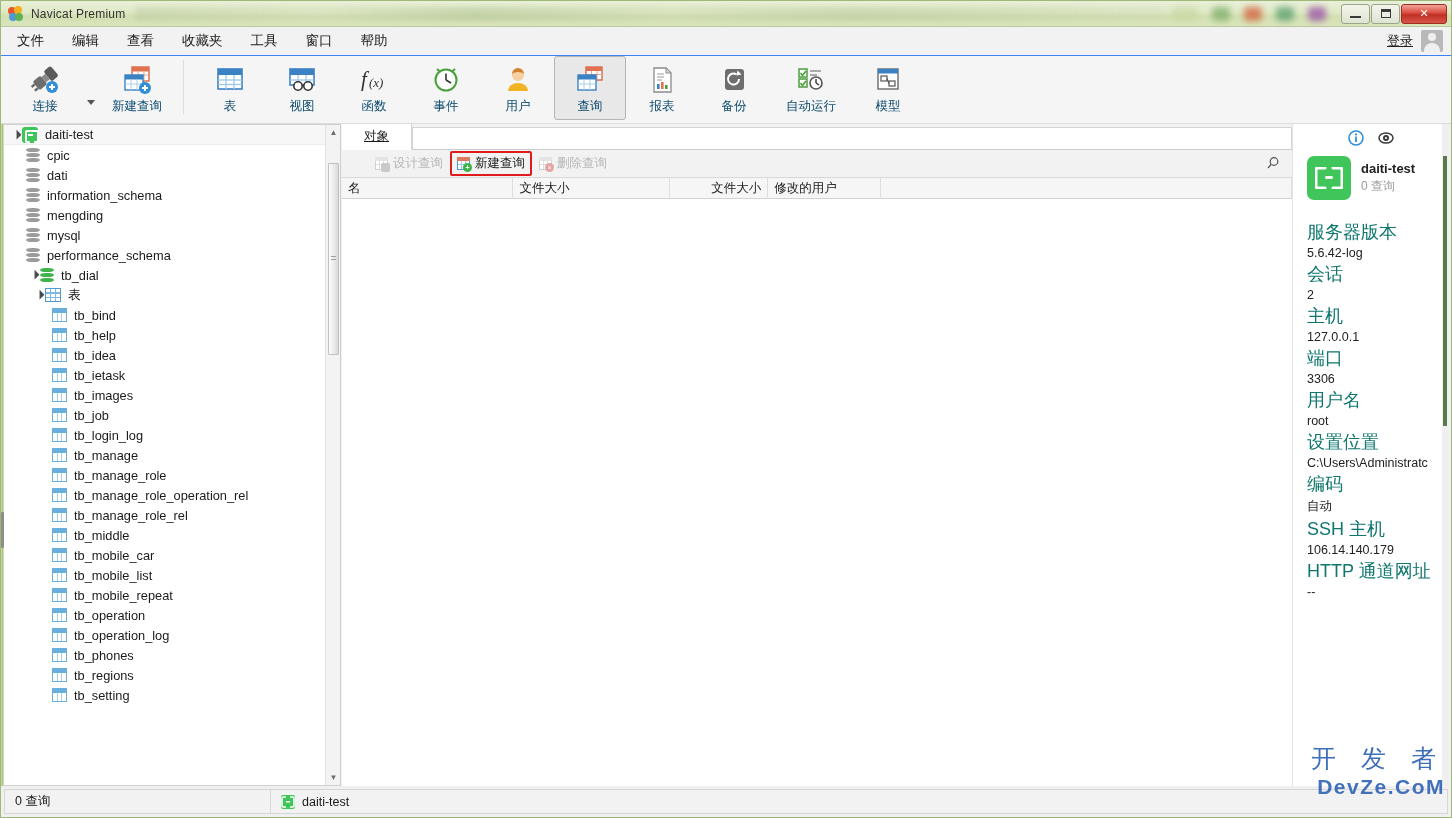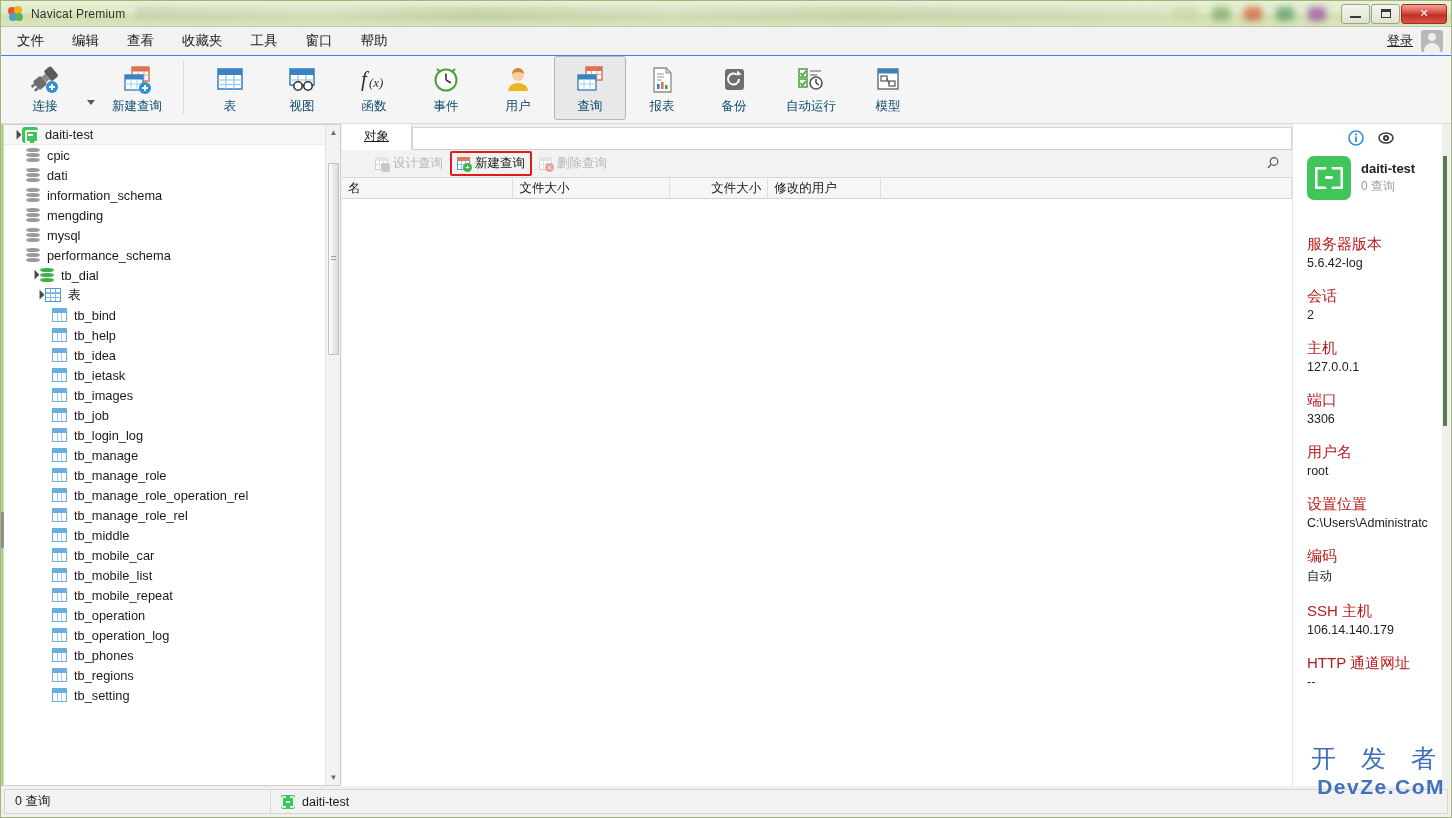--- a/index.html
+++ b/index.html
@@ -211,21 +211,21 @@
   .ip-head { height: 28px; display:flex; align-items:center; justify-content:center; gap:14px; }
   .ip-i { width:16px;height:16px; }
   .ip-title-row { display:flex; align-items:center; padding: 4px 0 0 14px; gap:10px; }
   .ip-logo { width: 44px; height: 44px; background:#3fc55a; border-radius:7px; position:relative; flex:none; }
   .ip-logo .br {
     position:absolute; left:8px; top:11px; width:28px; height:22px;
   }
   .ip-name { font-size: 13px; font-weight: bold; color:#222; }
   .ip-sub { font-size: 12px; color:#9a9a9a; margin-top:2px; }
   .ip-list { padding: 18px 0 0 14px; }
-  .ip-k { font-size: 15px; color:#b91c1c; margin-top: 17px; }
+  .ip-k { font-size: 18px; color:#0f766e; margin-top: 2px; }
   .ip-v { font-size: 12.5px; color:#222; margin-top: 2px; white-space: nowrap; }
   .ip-scroll { position:absolute; right:0; top:0; bottom:0; width:6px; background:#efefef; }
   .ip-scroll .th { position:absolute; top:32px; left:1px; width:4px; height:270px; background:#5a7a4b; }
 
   
   .statusbar {
     position:absolute; left:3px; right:3px; bottom:3px; height:25px;
     background:#f2f2f2; border:1px solid #d6d6d6; display:flex; align-items:center;
     font-size:12.5px; color:#1a1a1a;
   }

